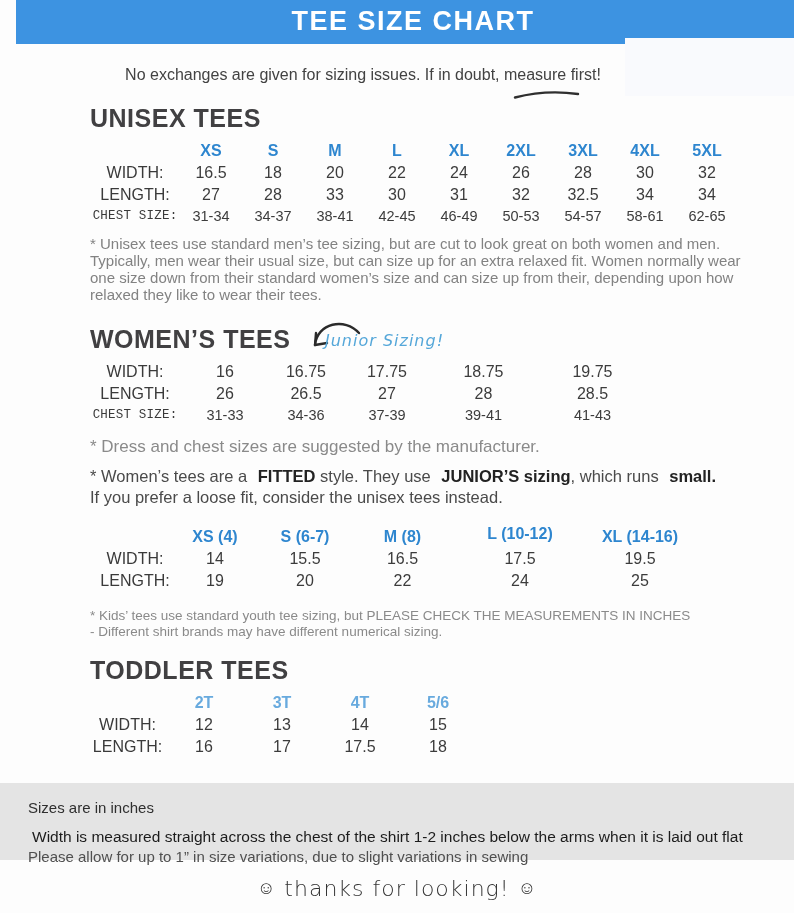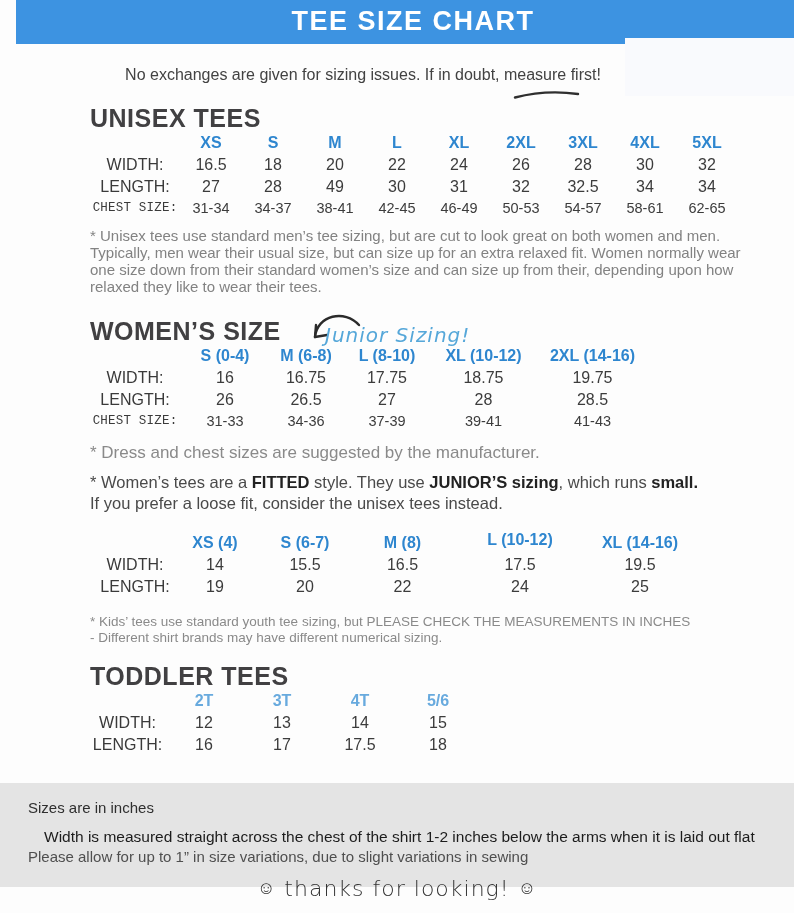--- a/index.html
+++ b/index.html
@@ -26,60 +26,60 @@
   .subtitle{
     position:absolute;top:66px;left:0;width:726px;text-align:center;
     font-size:16px;color:#424242;
   }
   .swoosh{position:absolute;left:512px;top:86px;}
   .content{position:absolute;left:90px;top:104px;width:660px;}
   h2{
     margin:0;font-size:25px;font-weight:bold;color:var(--heading-dark);
     letter-spacing:0.5px;line-height:28px;
   }
-  table.sizetable{border-collapse:collapse;table-layout:fixed;}
+  table.sizetable{border-collapse:collapse;table-layout:fixed;margin-top:8px;}
   table.sizetable th,table.sizetable td{
     padding:0;height:22px;text-align:center;font-size:16px;font-weight:normal;
     color:#3c3c3c;white-space:nowrap;
   }
   table.sizetable th.size-head{color:var(--size-blue);font-weight:bold;}
   table.sizetable th.toddler-head{color:var(--toddler-blue);font-weight:bold;}
   table.sizetable td.rowlabel{text-align:center;color:#3a3a3a;}
   table.sizetable tr.chest-row td{height:20px;font-size:14.5px;}
   table.sizetable tr.chest-row td.rowlabel{font-size:12.5px;letter-spacing:0.2px;font-family:Liberation Mono, monospace;}
   .raised{position:relative;top:-3px;display:inline-block;}
   .note{
     margin:9px 0 0 0;font-size:15px;line-height:17px;color:var(--note-gray);
     width:660px;
   }
   .note-small{margin:12px 0 0 0;font-size:17px;color:#8a8a8a;}
   .note-big{
     margin:9px 0 0 0;font-size:16.5px;line-height:21px;color:#4a4a4a;
   }
-  .note-big b{color:#222;}
+  .note-big b{color:#222;margin-left:6px;}
   .sec-womens{margin-top:22px;}
   .sec-kids{margin-top:18px;}
   .sec-toddler{margin-top:16px;}
   .heading-row{position:relative;}
   .annotation{
     position:absolute;left:213px;top:-12px;width:180px;height:55px;
   }
   .annotation .arrow-icon{position:absolute;left:0;top:0;}
   .annotation .annotation-text{
     position:absolute;left:22px;top:18px;white-space:nowrap;
     font-family:"DejaVu Sans",sans-serif;font-style:italic;
-    font-size:20px;color:var(--annotation-blue);letter-spacing:1px;
+    font-size:16px;color:var(--annotation-blue);letter-spacing:1px;
   }
   .kids-note{margin:16px 0 0 0;font-size:13.5px;line-height:16px;color:#8a8a8a;}
   .footer-band{
-    position:absolute;left:0;top:783px;width:794px;height:104px;
+    position:absolute;left:0;top:783px;width:794px;height:77px;
     background:var(--footer-bg);padding:16px 0 0 28px;
   }
   .footer-line1{font-size:15px;color:#2f2f2f;margin:0 0 12px 0;}
-  .footer-line2{font-size:15.5px;color:#1c1c1c;margin:0 0 2px 16px;}
+  .footer-line2{font-size:15.5px;color:#1c1c1c;margin:0 0 2px 4px;}
   .footer-line3{font-size:15px;color:#4f4f4f;margin:0;}
   .thanks{
     position:absolute;left:0;top:876px;width:794px;text-align:center;
     font-family:"DejaVu Sans",sans-serif;font-weight:200;
     font-size:22px;color:#333;letter-spacing:1px;
   }
   .thanks .smiley{font-size:18px;position:relative;top:-2px;padding:0 8px;}
 </style>
 </head>
 <body>
@@ -125,21 +125,21 @@
         <td>24</td>
         <td>26</td>
         <td>28</td>
         <td>30</td>
         <td>32</td>
       </tr>
       <tr>
         <td class="rowlabel">LENGTH:</td>
         <td>27</td>
         <td>28</td>
-        <td>49</td>
+        <td>33</td>
         <td>30</td>
         <td>31</td>
         <td>32</td>
         <td>32.5</td>
         <td>34</td>
         <td>34</td>
       </tr>
       <tr class="chest-row">
         <td class="rowlabel">CHEST SIZE:</td>
         <td>31-34</td>
@@ -152,49 +152,41 @@
         <td>58-61</td>
         <td>62-65</td>
       </tr>
     </tbody>
       </table>
     <p class="note">* Unisex tees use standard men’s tee sizing, but are cut to look great on both women and men. Typically, men wear their usual size, but can size up for an extra relaxed fit. Women normally wear one size down from their standard women’s size and can size up from their, depending upon how relaxed they like to wear their tees.</p>
   </div>
 
   <div class="sec-womens">
     <div class="heading-row">
-      <h2>WOMEN’S SIZE</h2>
+      <h2>WOMEN’S TEES</h2>
       <div class="annotation">
         <span class="arrow-icon">
           <svg width="62" height="42" viewBox="0 0 62 42">
             <path d="M12,32 C14,10 42,4 56,20" stroke="#2b2b2b" stroke-width="2.4" fill="none" stroke-linecap="round"></path>
             <path d="M12,32 L13,20 M12,32 L24,30" stroke="#2b2b2b" stroke-width="2.4" fill="none" stroke-linecap="round"></path>
           </svg>
         </span>
         <span class="annotation-text">Junior Sizing!</span>
       </div>
     </div>
     <table class="sizetable">
       <colgroup>
           <col style="width:90px">
           <col style="width:90px">
           <col style="width:72px">
           <col style="width:90px">
           <col style="width:103px">
           <col style="width:115px">
         </colgroup>
       <tbody>
-          <tr>
-        <td></td>
-        <th class="size-head">S (0-4)</th>
-        <th class="size-head">M (6-8)</th>
-        <th class="size-head">L (8-10)</th>
-        <th class="size-head">XL (10-12)</th>
-        <th class="size-head">2XL (14-16)</th>
-      </tr>
       <tr>
         <td class="rowlabel">WIDTH:</td>
         <td>16</td>
         <td>16.75</td>
         <td>17.75</td>
         <td>18.75</td>
         <td>19.75</td>
       </tr>
       <tr>
         <td class="rowlabel">LENGTH:</td>

